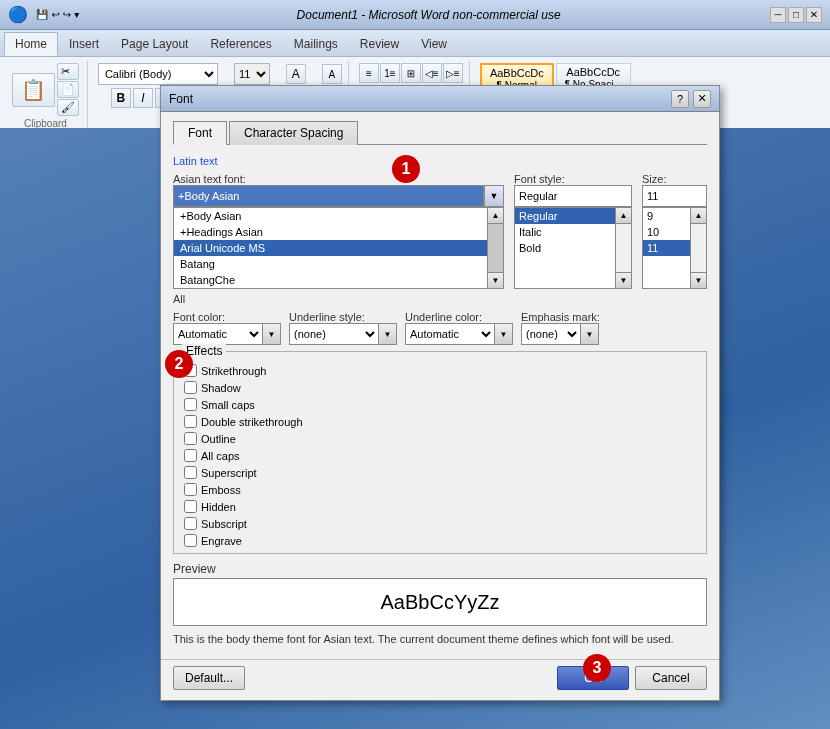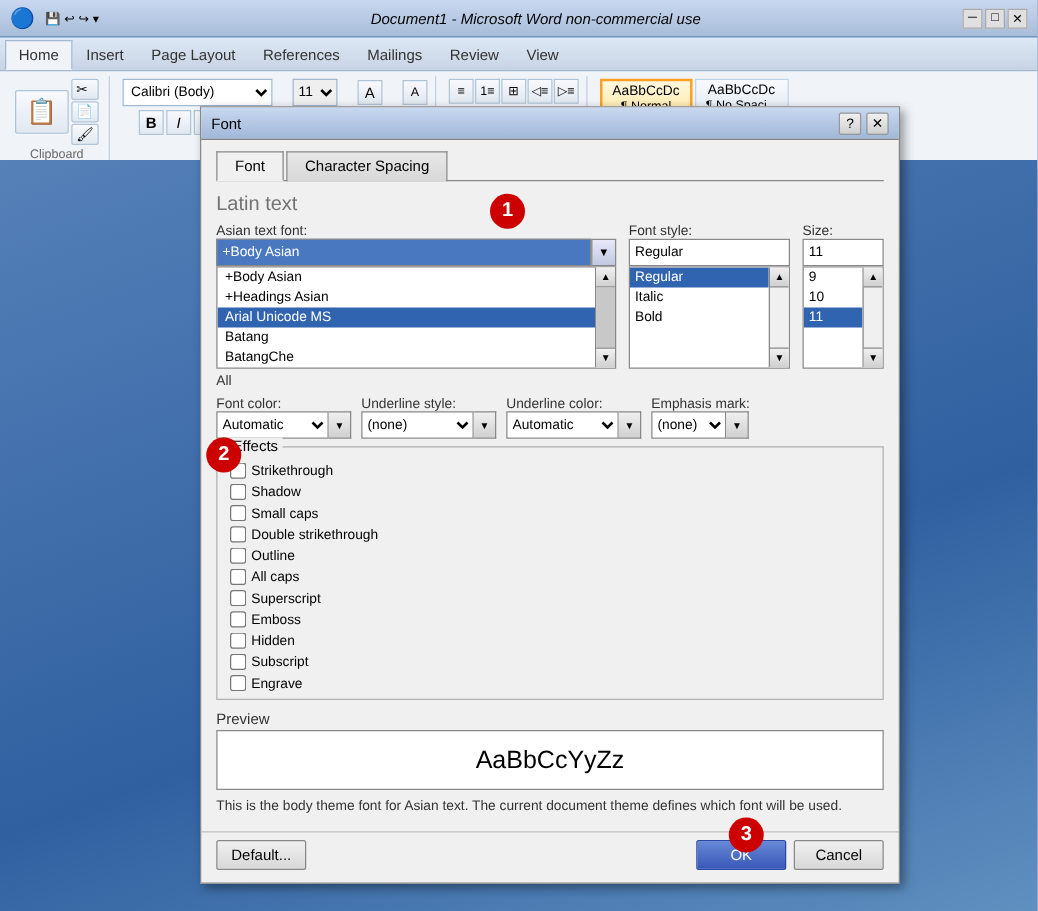--- a/index.html
+++ b/index.html
@@ -151,22 +151,22 @@
       bottom: -1px;
     }
     .dialog-tab.active {
       background: #f0f0f0;
       border-bottom: 1px solid #f0f0f0;
       z-index: 1;
     }
 
     
     .section-label {
-      font-size: 16px;
-      color: #737373;
+      font-size: 11px;
+      color: #1d4ed8;
       margin-bottom: 6px;
       margin-top: 6px;
     }
     .field-label {
       font-size: 11px;
       color: #333;
     }
     .font-item {
       padding: 2px 6px;
       font-size: 11px;
@@ -372,21 +372,21 @@
             </div>
             <div style="width:16px;background:#f0f0f0;border-left:1px solid #888;display:flex;flex-direction:column;">
               <div style="height:16px;background:linear-gradient(to bottom,#f0f0f0,#d0d0d0);border-bottom:1px solid #888;display:flex;align-items:center;justify-content:center;font-size:8px;cursor:pointer;">▲</div>
               <div style="flex:1;background:#c8c8c8;"></div>
               <div style="height:16px;background:linear-gradient(to bottom,#f0f0f0,#d0d0d0);border-top:1px solid #888;display:flex;align-items:center;justify-content:center;font-size:8px;cursor:pointer;">▼</div>
             </div>
           </div>
         </div>
       </div>
 
-      <div style="width:129px;">
+      <div style="width:118px;">
         <div class="field-label">Font style:</div>
         <input type="text" value="Regular" style="width: 100%; height: 22px; font-size: 11px; border: 1px solid rgb(136, 136, 136); padding: 0px 4px;">
         <div style="border:1px solid #888;background:white;height:82px;overflow:hidden;display:flex;">
           <div style="flex:1;">
             <div class="style-item selected">Regular</div>
             <div class="style-item">Italic</div>
             <div class="style-item">Bold</div>
           </div>
           <div style="width:16px;background:#f0f0f0;border-left:1px solid #888;display:flex;flex-direction:column;">
             <div style="height:16px;background:linear-gradient(to bottom,#f0f0f0,#d0d0d0);border-bottom:1px solid #888;display:flex;align-items:center;justify-content:center;font-size:8px;cursor:pointer;">▲</div>

